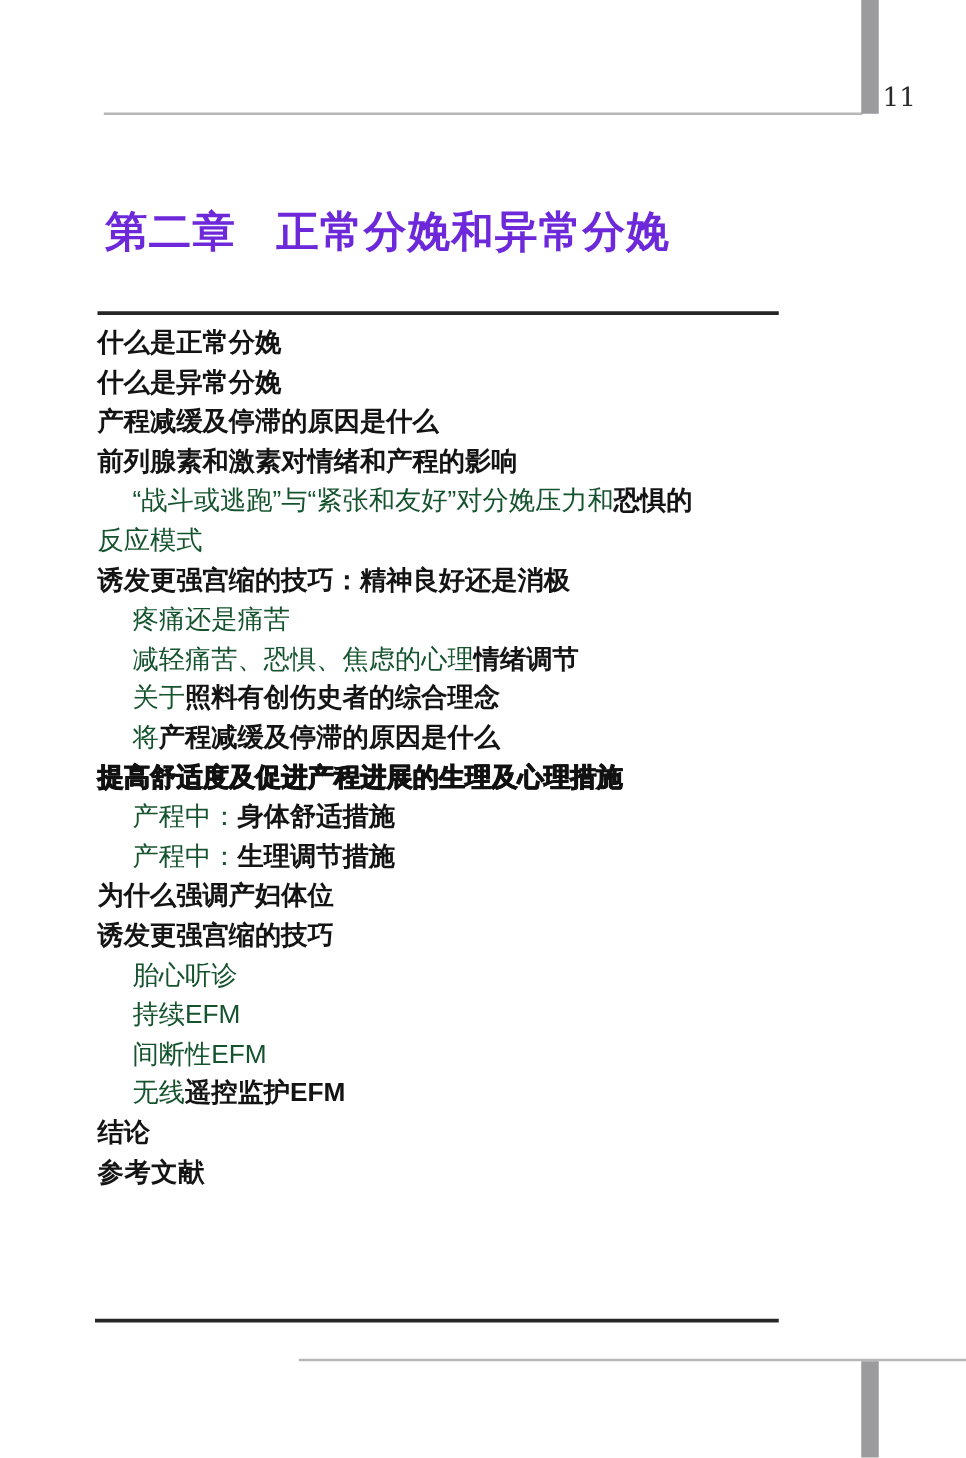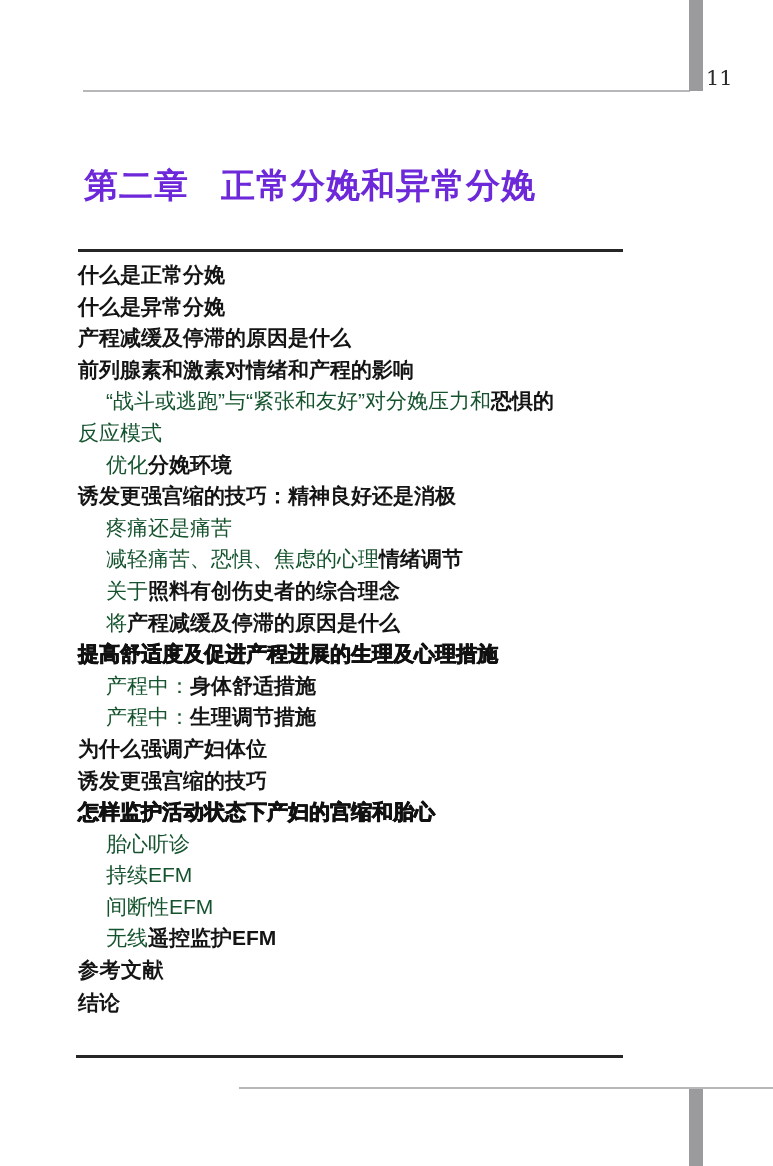--- a/index.html
+++ b/index.html
@@ -76,35 +76,33 @@
 
 <div class="rule rule-top"></div>
 
 <div class="toc">
     <div class="toc-row"><span class="seg-b">什么是正常分娩</span></div>
     <div class="toc-row"><span class="seg-b">什么是异常分娩</span></div>
     <div class="toc-row"><span class="seg-b">产程减缓及停滞的原因是什么</span></div>
     <div class="toc-row"><span class="seg-b">前列腺素和激素对情绪和产程的影响</span></div>
     <div class="toc-row ind"><span class="seg-r">“战斗或逃跑”与“紧张和友好”对分娩压力和</span><span class="seg-b">恐惧的</span></div>
     <div class="toc-row"><span class="seg-r">反应模式</span></div>
-    <div class="toc-row ind"><span class="seg-r">优化</span><span class="seg-b">分娩环境</span></div>
     <div class="toc-row"><span class="seg-b">诱发更强宫缩的技巧：精神良好还是消极</span></div>
     <div class="toc-row ind"><span class="seg-r">疼痛还是痛苦</span></div>
     <div class="toc-row ind"><span class="seg-r">减轻痛苦、恐惧、焦虑的心理</span><span class="seg-b">情绪调节</span></div>
     <div class="toc-row ind"><span class="seg-r">关于</span><span class="seg-b">照料有创伤史者的综合理念</span></div>
     <div class="toc-row ind"><span class="seg-r">将</span><span class="seg-b">产程减缓及停滞的原因是什么</span></div>
     <div class="toc-row heavy"><span class="seg-b">提高舒适度及促进产程进展的生理及心理措施</span></div>
     <div class="toc-row ind"><span class="seg-r">产程中：</span><span class="seg-b">身体舒适措施</span></div>
     <div class="toc-row ind"><span class="seg-r">产程中：</span><span class="seg-b">生理调节措施</span></div>
     <div class="toc-row"><span class="seg-b">为什么强调产妇体位</span></div>
     <div class="toc-row"><span class="seg-b">诱发更强宫缩的技巧</span></div>
-    <div class="toc-row heavy"><span class="seg-b">怎样监护活动状态下产妇的宫缩和胎心</span></div>
     <div class="toc-row ind"><span class="seg-r">胎心听诊</span></div>
     <div class="toc-row ind"><span class="seg-r">持续EFM</span></div>
     <div class="toc-row ind"><span class="seg-r">间断性EFM</span></div>
     <div class="toc-row ind"><span class="seg-r">无线</span><span class="seg-b">遥控监护EFM</span></div>
+    <div class="toc-row"><span class="seg-b">结论</span></div>
     <div class="toc-row serif"><span class="seg-b">参考文献</span></div>
-    <div class="toc-row"><span class="seg-b">结论</span></div>
   </div>
 
 <div class="rule rule-bottom"></div>
 <div class="bottom-hairline"></div>
 <div class="bottom-gray-bar"></div>
 
 </body></html>

